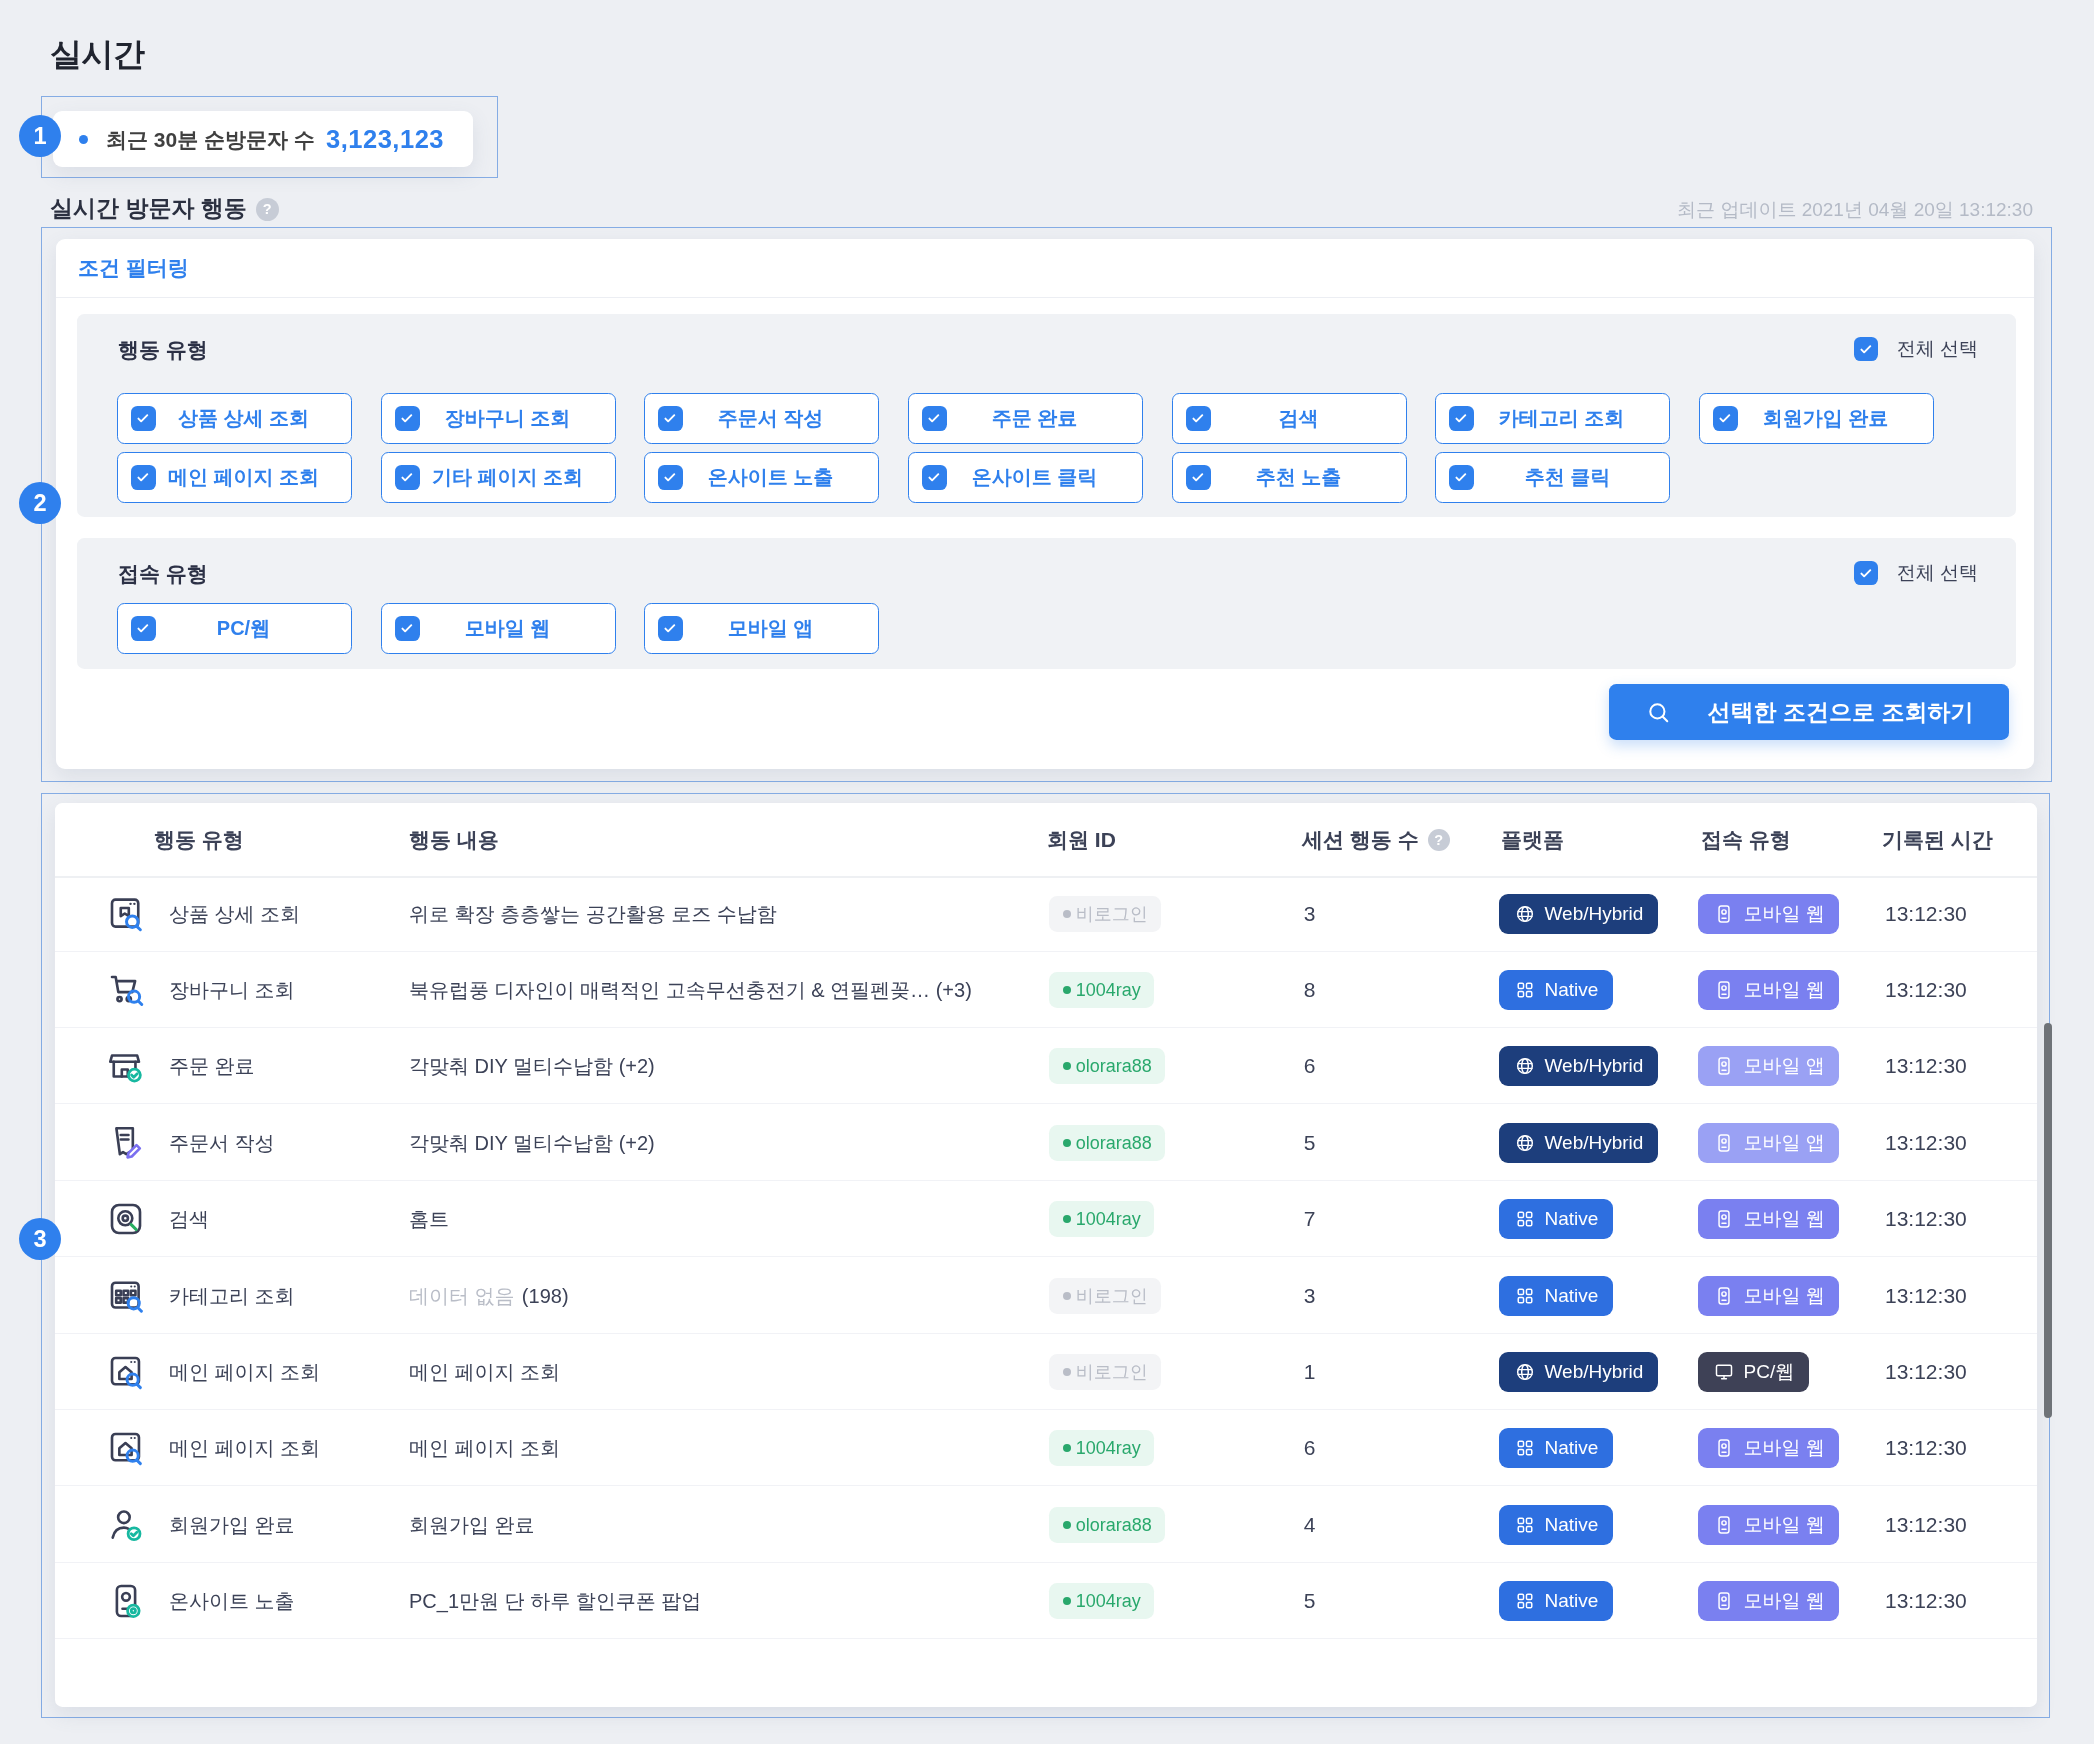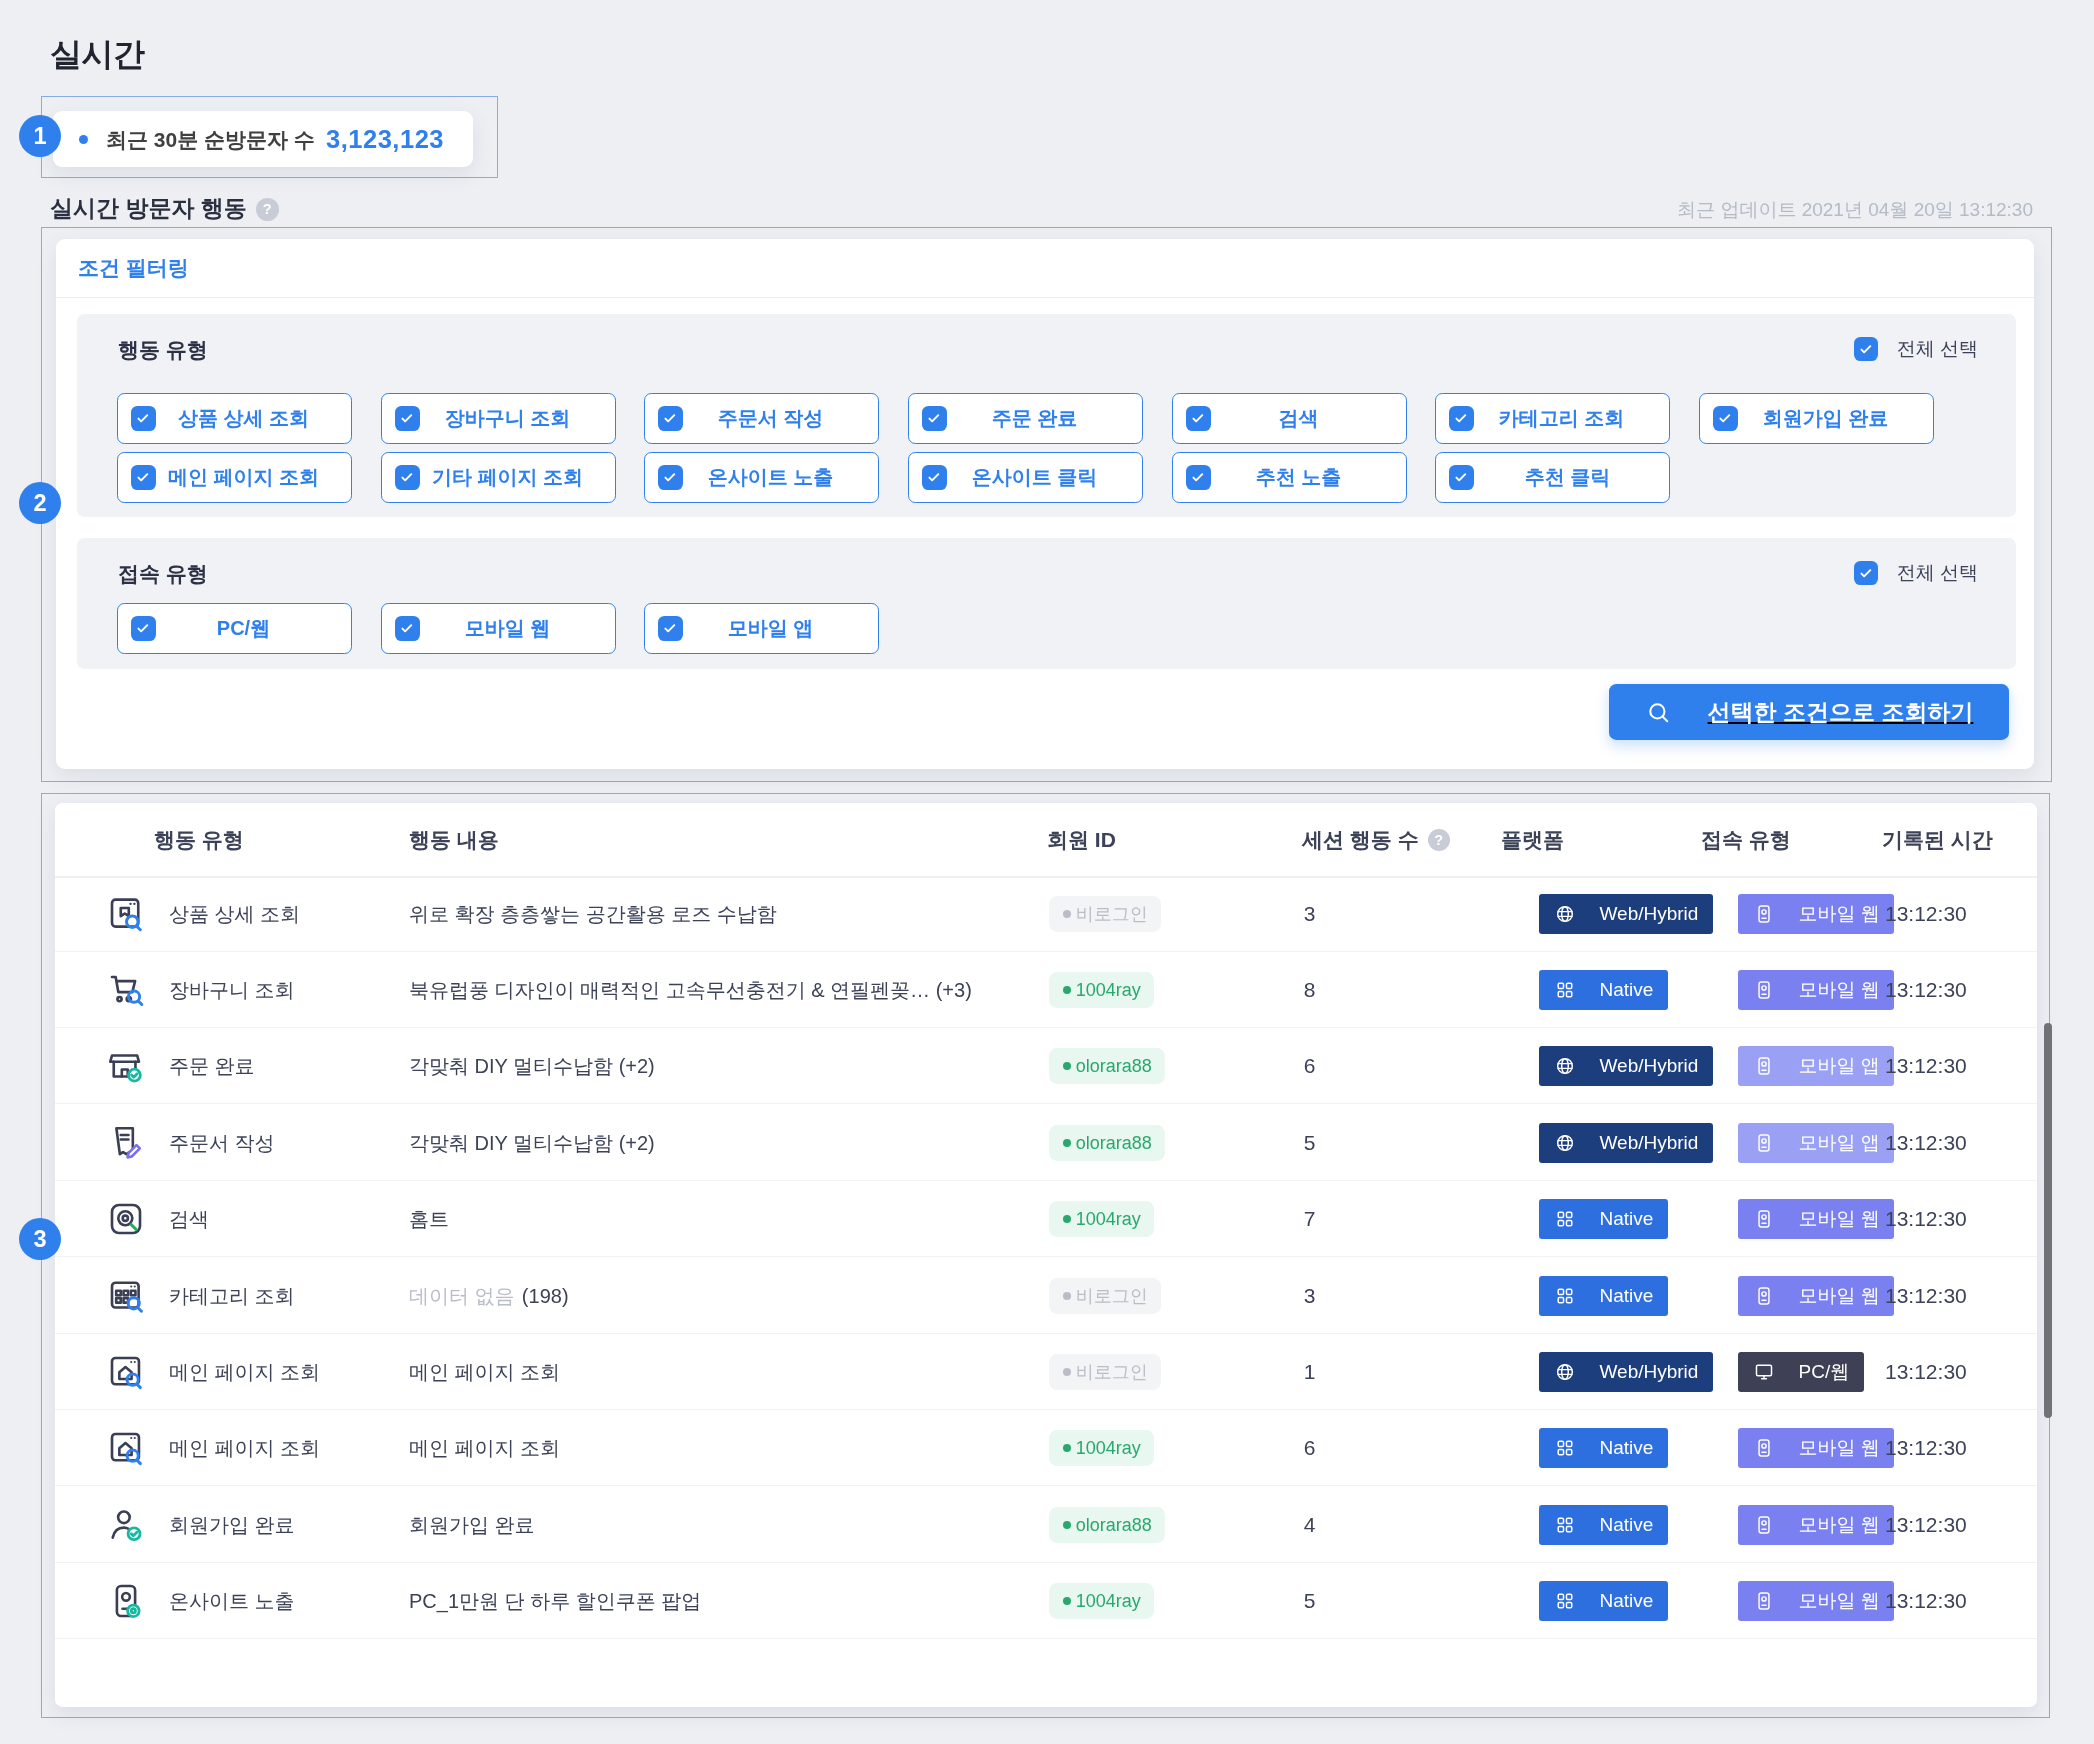--- a/index.html
+++ b/index.html
@@ -29,21 +29,21 @@
   .select-all .sa-label{font-size:19px;color:#3c4257;}
   .cb{display:inline-flex;align-items:center;justify-content:center;background:#2f80ed;border-radius:6.4px;}
   .cb.sm{width:23.6px;height:23.6px;}
   .cb.md{width:25.5px;height:25.5px;}
   .chip{position:absolute;width:235px;height:51px;background:#fff;border:1.8px solid #2f80ed;border-radius:7.3px;
         box-sizing:border-box;display:flex;align-items:center;cursor:pointer;}
   .chip .cb{position:absolute;left:12.7px;}
   .chip-label{flex:1;text-align:center;font-size:20px;font-weight:bold;color:#2f80ed;padding-left:18px;}
   .search-btn{position:absolute;left:1553px;top:445px;width:400px;height:56px;background:#2f80ed;border:none;
               border-radius:7.3px;display:flex;align-items:center;justify-content:center;gap:36px;cursor:pointer;
-              box-shadow:0 5.5px 12.7px rgba(47,128,237,.25);text-decoration:underline;}
+              box-shadow:0 5.5px 12.7px rgba(47,128,237,.25);}
   .search-btn span{color:#fff;font-size:23px;font-weight:bold;}
   
   .th{position:absolute;top:0;height:73px;display:flex;align-items:center;font-size:21px;font-weight:bold;color:#3c4257;}
   .thead-line{position:absolute;left:0;right:0;top:73px;height:1.8px;background:#eef0f3;}
   .t-row{position:absolute;left:0;width:100%;height:76px;border-bottom:0.9px solid #f1f2f6;box-sizing:border-box;}
   .cell{position:absolute;top:0;height:76px;display:flex;align-items:center;}
   .c-icon{left:50px;}
   .c-action{left:114px;font-size:20px;color:#3c4257;}
   .c-content{left:354px;font-size:20px;color:#3c4257;}
   .c-content .muted{color:#b9bdc7;}
@@ -52,22 +52,22 @@
   .c-session{left:1218px;width:73px;justify-content:center;font-size:21px;color:#3c4257;}
   .c-platform{left:1444px;}
   .c-access{left:1643px;}
   .c-time{left:1830px;font-size:21px;color:#3c4257;}
   .badge-member{display:inline-flex;align-items:center;gap:5px;height:36px;padding:0 13.6px;border-radius:8.2px;font-size:18px;}
   .badge-member .dot{width:8.2px;height:8.2px;border-radius:50%;}
   .badge-member.member{background:#e8f7f0;color:#29a86c;}
   .badge-member.member .dot{background:#29a86c;}
   .badge-member.guest{background:#f3f4f6;color:#b9bdc7;}
   .badge-member.guest .dot{background:#b9bdc7;}
-  .badge-pf,.badge-ac{display:inline-flex;align-items:center;gap:24px;height:40px;padding:0 14.5px;border-radius:3px;
-                      color:#fff;font-size:19px;margin-left:40px;}
+  .badge-pf,.badge-ac{display:inline-flex;align-items:center;gap:9px;height:40px;padding:0 14.5px;border-radius:9px;
+                      color:#fff;font-size:19px;}
   .badge-pf.webhybrid{background:#1d3e7c;}
   .badge-pf.native{background:#2e6fe0;}
   .badge-ac.mobile-web{background:#7a80f0;}
   .badge-ac.mobile-app{background:#9aa1f4;}
   .badge-ac.pc-web{background:#3e4156;}
   .scroll-thumb{position:absolute;left:2044px;top:1023px;width:8.2px;height:395px;border-radius:4.5px;background:#6f7378;z-index:6;}
   svg{display:block;}
 </style>
 </head>
 <body>

